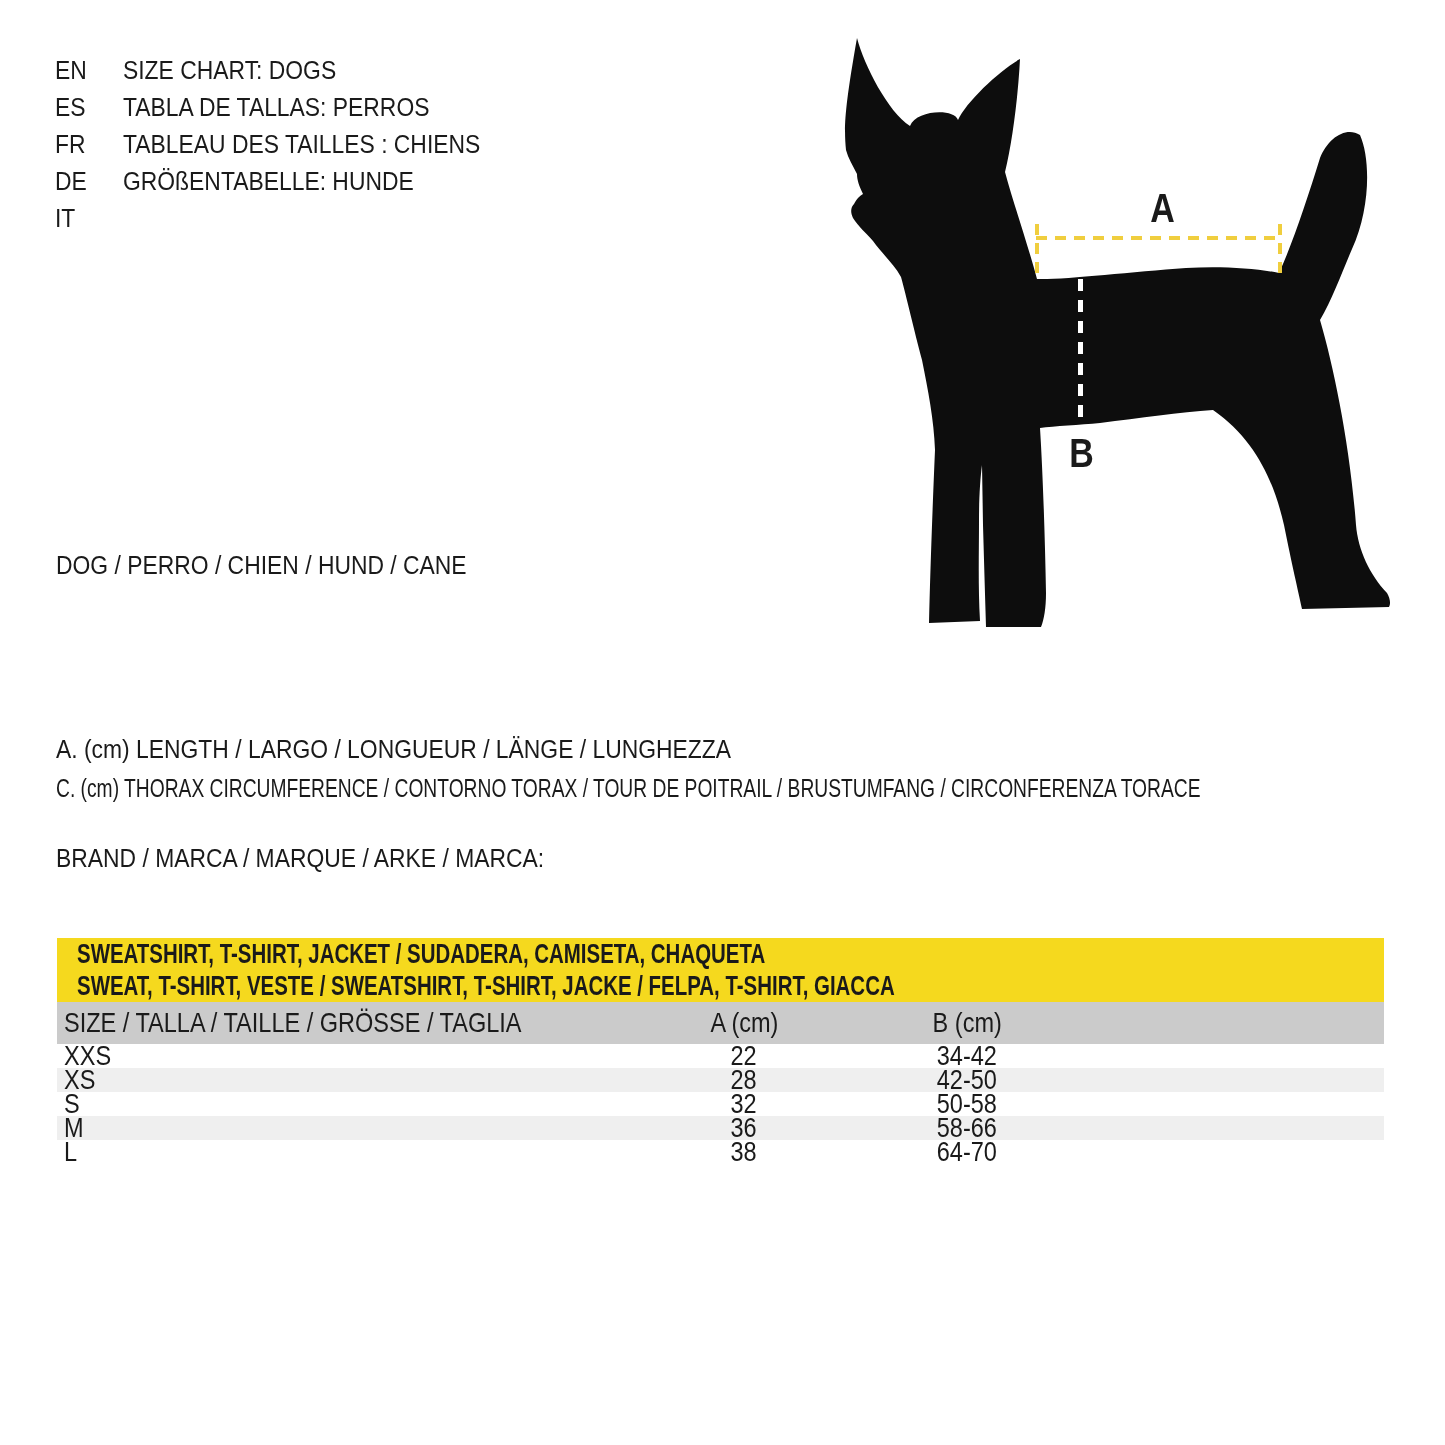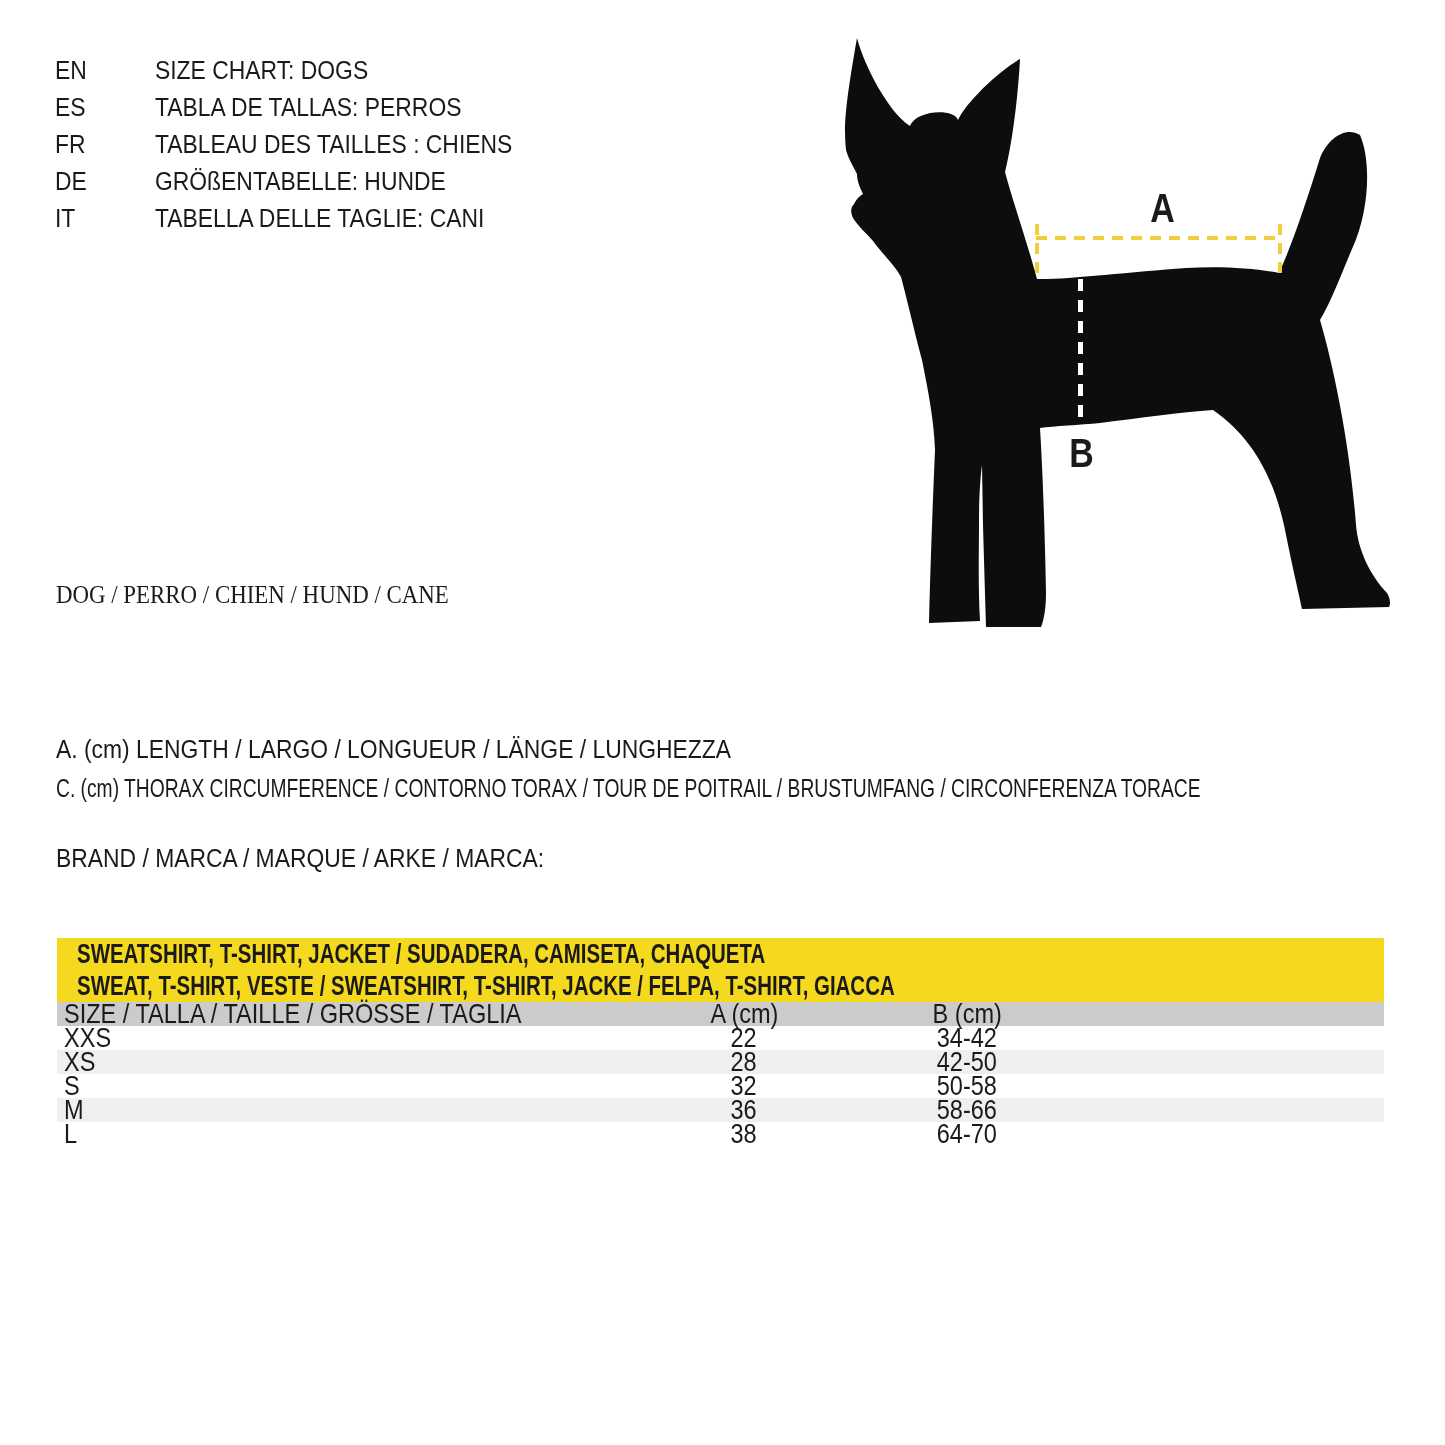--- a/index.html
+++ b/index.html
@@ -8,42 +8,42 @@
     font-family:"Liberation Sans",sans-serif;color:var(--text,#1a1a1a);
     overflow:hidden;
   }
   .abs{position:absolute;}
   .cond{display:inline-block;white-space:nowrap;transform:scaleX(0.88);transform-origin:0 50%;}
   .cond-tight{transform:scaleX(0.74);}
   .cond-c{transform-origin:50% 50%;transform:scaleX(0.84);}
 
   
   .lang-block{left:55px;top:52px;font-size:26px;line-height:37px;}
-  .lang-row{display:flex;gap:32px;}
+  .lang-row{display:flex;}
   .lang-code{width:68px;flex:0 0 68px;}
 
   
   .dog-svg{left:810px;top:20px;width:620px;height:620px;}
   .dog-svg path{fill:var(--silhouette,#0d0d0d);}
   .meas-label{font-size:40px;font-weight:700;text-align:center;width:60px;line-height:40px;}
   .meas-label .cond{transform:scaleX(0.85);transform-origin:50% 50%;}
   .dash-h{height:4px;background:repeating-linear-gradient(90deg,var(--yellow_dash,#f3d42b) 0 11px,transparent 11px 19px);}
   .dash-v-y{width:4px;background:repeating-linear-gradient(180deg,var(--yellow_dash,#f3d42b) 0 11px,transparent 11px 19px);}
   .dash-v-w{width:5px;background:repeating-linear-gradient(180deg,var(--white_dash,#ffffff) 0 12px,transparent 12px 21px);}
 
   
   .text-line{left:56px;font-size:26px;line-height:37px;}
 
   
   .size-table{left:57px;top:938px;width:1327px;font-size:28px;}
   .band{background:var(--yellow_band,#f5d91e);height:64px;display:flex;flex-direction:column;justify-content:center;padding-left:20px;box-sizing:border-box;}
   .band-line{font-weight:700;line-height:32px;}
   .band-line .cond{transform:scaleX(0.73);}
   .trow{display:flex;align-items:center;height:24px;}
-  .thead{background:var(--header_gray,#cbcbcb);height:24px;justify-content:flex-end;}
+  .thead{background:var(--header_gray,#cbcbcb);height:42px;justify-content:flex-end;}
   .row-alt{background:var(--alt_gray,#efefef);}
   .c-label{flex:1 1 auto;padding-left:7px;min-width:0;}
   .c-a{flex:0 0 164px;text-align:center;}
   .c-b{flex:0 0 282px;text-align:center;}
   .c-sp{flex:0 0 276px;}
   .c-label .cond{transform:scaleX(0.84);}
 </style>
 </head>
 <body style="--yellow_band: #F5D91E; --yellow_dash: #F0CE3E; --white_dash: #FFFFFF; --header_gray: #CBCBCB; --alt_gray: #EFEFEF; --text: #1A1A1A; --silhouette: #0D0D0D;">
 
@@ -59,21 +59,20 @@
   <div class="lang-row">
     <span class="lang-code"><span class="cond">FR</span></span>
     <span><span class="cond">TABLEAU DES TAILLES : CHIENS</span></span>
   </div>
   <div class="lang-row">
     <span class="lang-code"><span class="cond">DE</span></span>
     <span><span class="cond">GRÖßENTABELLE: HUNDE</span></span>
   </div>
   <div class="lang-row">
     <span class="lang-code"><span class="cond">IT</span></span>
-    <span><span class="cond">TABELLA DELLE TAGLIE: CANI</span></span>
   </div>
 </div>
 
 <svg class="abs dog-svg" viewBox="0 0 620 620" aria-hidden="true">
   <path d="
     M47 18
     C54 45 78 92 100 106
     C106 90 144 88 148 100
     C156 82 190 50 210 39
     C208 78 202 124 195 152
@@ -113,21 +112,21 @@
     Z"></path>
 </svg>
 
 <div class="abs meas-label" style="left:1132px;top:188px;"><span class="cond">A</span></div>
 <div class="abs dash-h" style="left:1036px;top:236px;width:245px;"></div>
 <div class="abs dash-v-y" style="left:1035px;top:224px;height:57px;"></div>
 <div class="abs dash-v-y" style="left:1278px;top:224px;height:57px;"></div>
 <div class="abs dash-v-w" style="left:1078px;top:279px;height:147px;"></div>
 <div class="abs meas-label" style="left:1051px;top:433px;"><span class="cond">B</span></div>
 
-<div class="abs text-line" style="top:576px;font-family:Liberation Serif, serif;"><span class="cond">DOG / PERRO / CHIEN / HUND / CANE</span></div>
+<div class="abs text-line" style="top:547px;"><span class="cond">DOG / PERRO / CHIEN / HUND / CANE</span></div>
 <div class="abs text-line" style="top:731px;"><span class="cond">A. (cm) LENGTH / LARGO / LONGUEUR / LÄNGE / LUNGHEZZA</span></div>
 <div class="abs text-line" style="top:770px;"><span class="cond cond-tight">C. (cm) THORAX CIRCUMFERENCE / CONTORNO TORAX / TOUR DE POITRAIL / BRUSTUMFANG / CIRCONFERENZA TORACE</span></div>
 <div class="abs text-line" style="top:840px;text-align:right;"><span class="cond">BRAND / MARCA / MARQUE / ARKE / MARCA:</span></div>
 
 <div class="abs size-table">
   <div class="band">
     <div class="band-line"><span class="cond">SWEATSHIRT, T-SHIRT, JACKET / SUDADERA, CAMISETA, CHAQUETA</span></div>
     <div class="band-line"><span class="cond">SWEAT, T-SHIRT, VESTE / SWEATSHIRT, T-SHIRT, JACKE / FELPA, T-SHIRT, GIACCA</span></div>
   </div>
 

